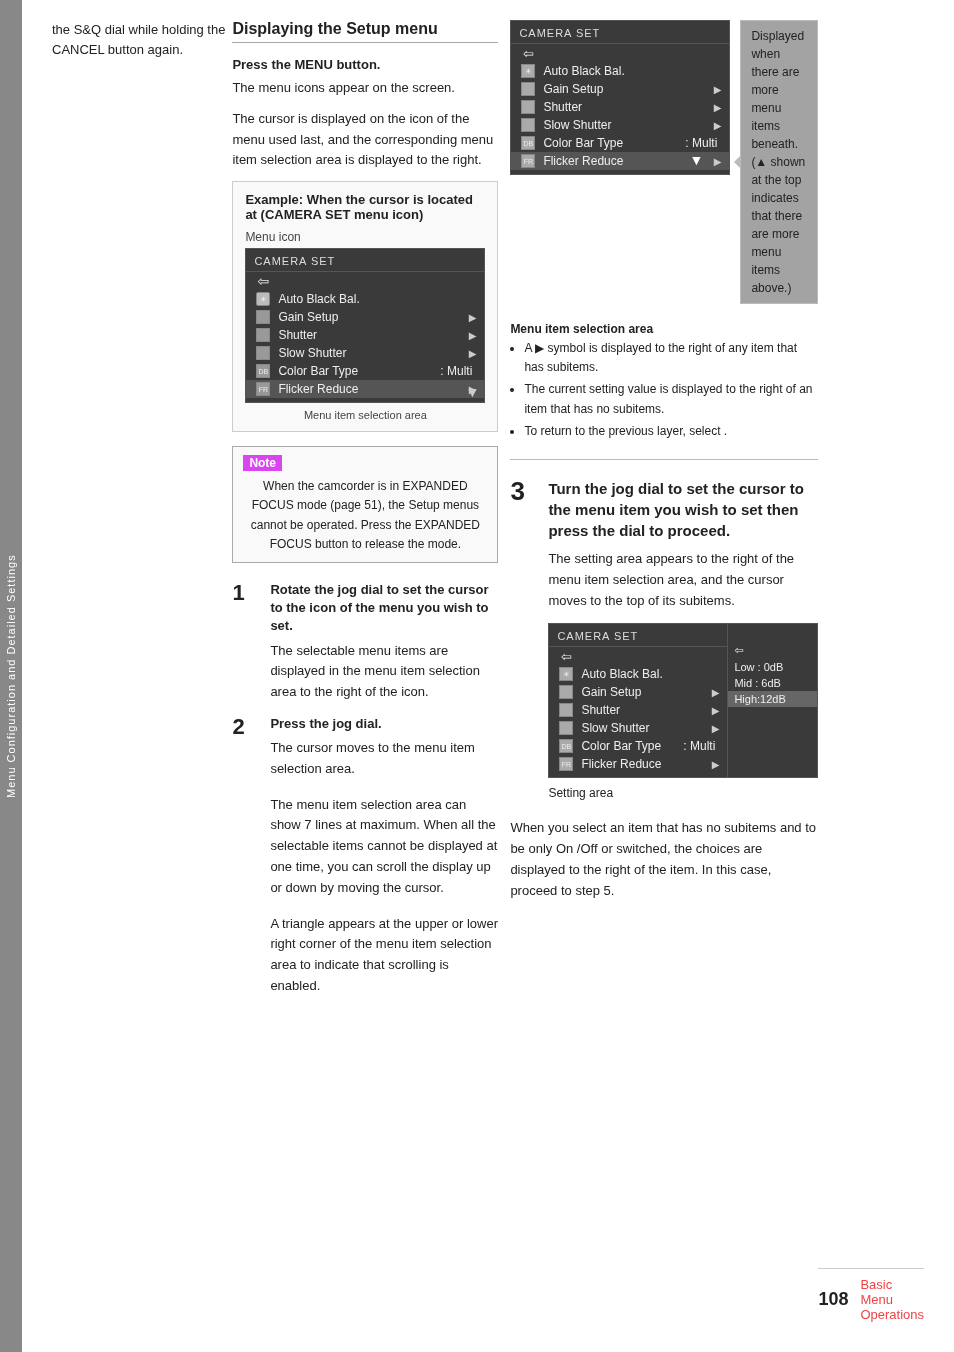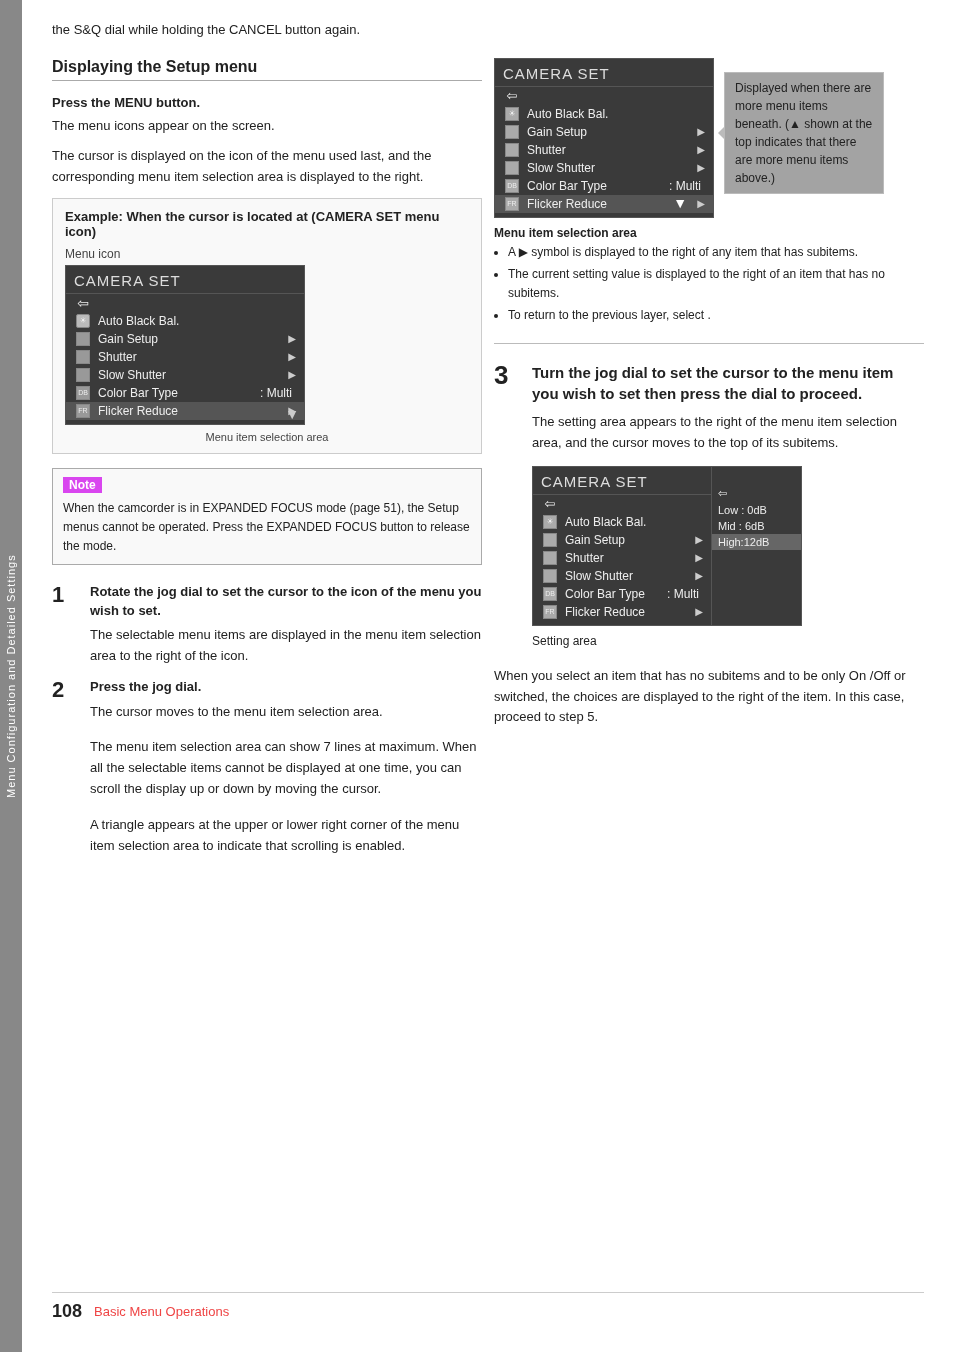--- a/index.html
+++ b/index.html
@@ -27,21 +27,21 @@
       transform: rotate(180deg);
       color: #fff;
       font-size: 11px;
       letter-spacing: 1px;
       padding: 10px 0;
     }
     .main-content {
       flex: 1;
       padding: 20px 30px 30px 30px;
       display: flex;
-      flex-direction: column;
+      flex-direction: row;
     }
     .intro-text {
       font-size: 13px;
       margin-bottom: 18px;
       line-height: 1.5;
     }
     .section-title {
       font-size: 16px;
       font-weight: bold;
       border-bottom: 1px solid #aaa;
@@ -89,21 +89,21 @@
     .camera-menu-box {
       background: #3a3a3a;
       color: #eee;
       padding: 4px 0;
       width: 240px;
       font-size: 12px;
       border: 1px solid #555;
     }
     .camera-menu-box .menu-header {
       color: #ddd;
-      font-size: 15px;
+      font-size: 11px;
       padding: 2px 8px 4px 8px;
       border-bottom: 1px solid #555;
       letter-spacing: 1px;
     }
     .camera-menu-box .menu-row {
       display: flex;
       align-items: center;
       padding: 2px 8px;
       gap: 6px;
     }
@@ -144,20 +144,21 @@
       font-weight: bold;
       background: #d946ef;
       color: #fff;
       padding: 1px 6px;
       display: inline-block;
       margin-bottom: 6px;
     }
     .note-text {
       font-size: 12px;
       line-height: 1.6;
+      text-align: center;
     }
     .step-container {
       margin-bottom: 16px;
     }
     .step-row {
       display: flex;
       align-items: flex-start;
       margin-bottom: 12px;
     }
     .step-num {

